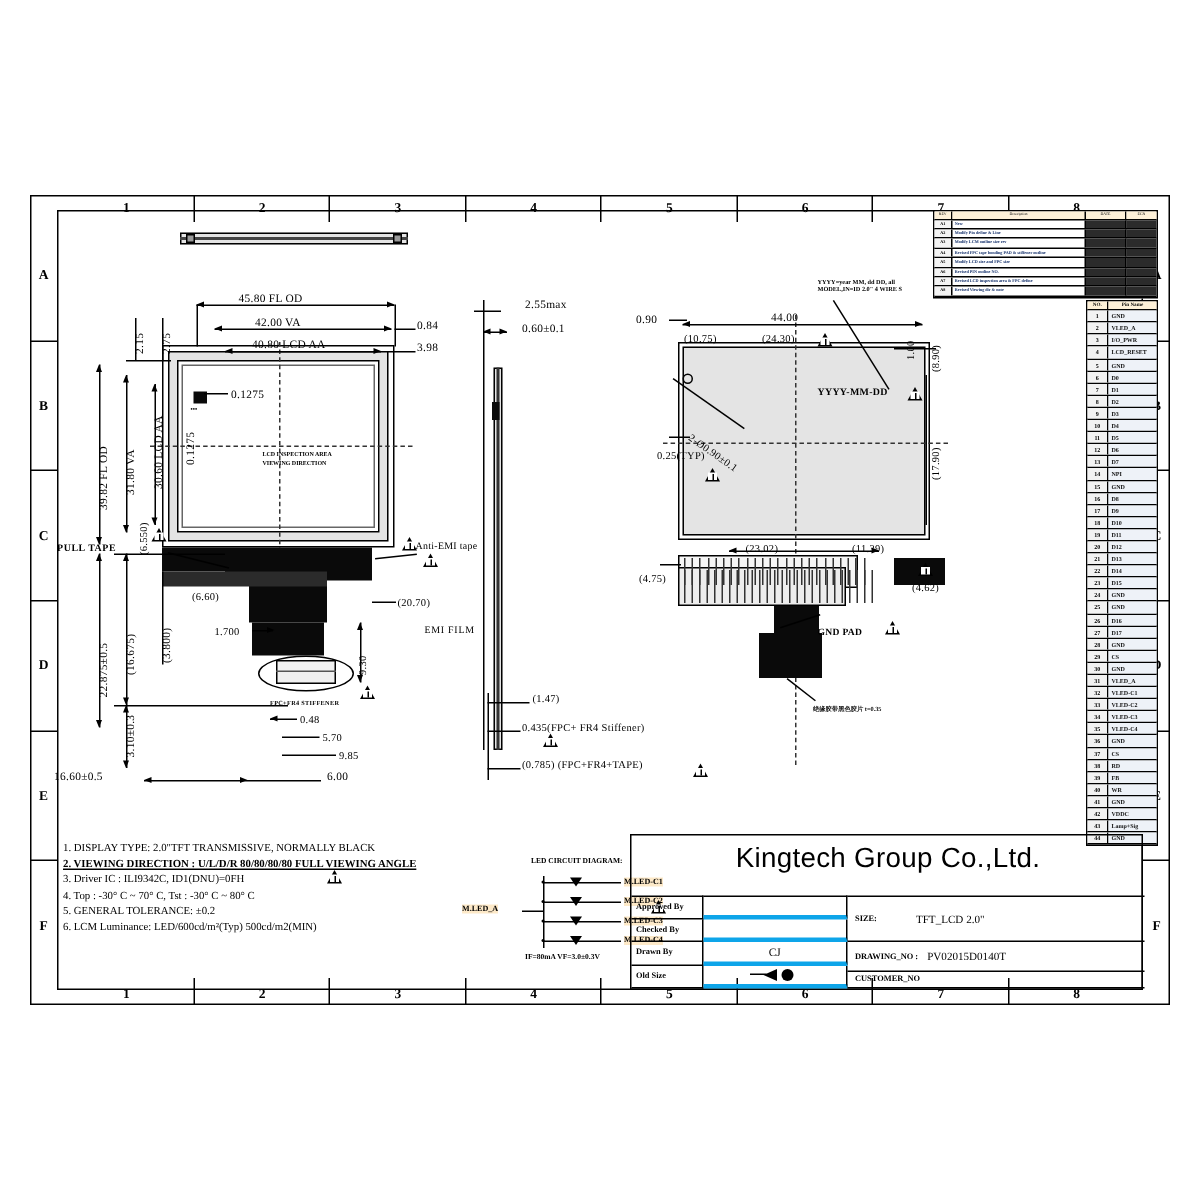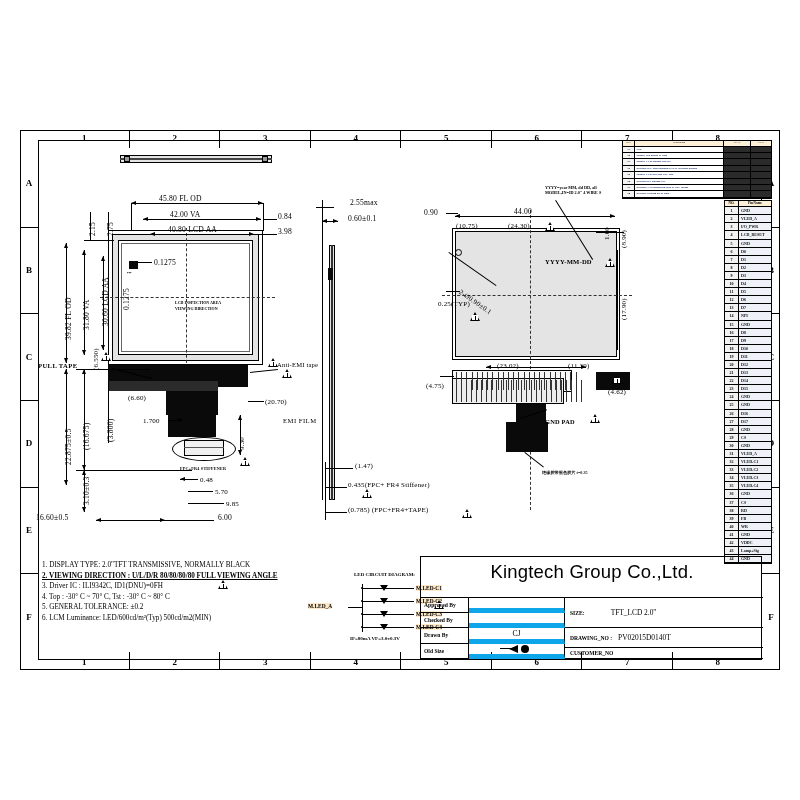--- a/index.html
+++ b/index.html
@@ -53,21 +53,21 @@
   .diode{position:absolute;width:0;height:0;border-left:4px solid transparent;border-right:4px solid transparent;border-top:6px solid #000;}
   .dot{position:absolute;width:2.6px;height:2.6px;background:#000;border-radius:50%;}
 
   
   #title{position:absolute;left:420px;top:556px;width:342px;height:104px;border:1.5px solid #000;box-sizing:border-box;}
   #title .company{position:absolute;left:0;top:4px;width:342px;text-align:center;font-family:"Liberation Sans",sans-serif;
                   font-size:18.5px;letter-spacing:.2px;}
   #tb-grid{position:absolute;left:0;top:40px;width:342px;height:62px;}
   #tb-grid .c{position:absolute;box-sizing:border-box;border-right:1px solid #000;border-bottom:1px solid #000;
               font-size:5.6px;font-weight:bold;display:flex;align-items:center;padding-left:3px;font-family:"Liberation Serif",serif;}
-  #tb-grid .v{position:absolute;box-sizing:border-box;border-right:1px solid #000;border-bottom:5px solid #0ea5e9;
+  #tb-grid .v{position:absolute;box-sizing:border-box;border-right:1px solid #000;border-bottom:3px solid #0ea5e9;
               font-size:7.6px;display:flex;align-items:center;justify-content:center;font-family:"Liberation Serif",serif;}
   #tb-grid .r{position:absolute;box-sizing:border-box;border-bottom:1px solid #000;font-size:6.4px;
               display:flex;align-items:center;padding-left:5px;font-family:"Liberation Serif",serif;}
   #tb-grid .r b{font-weight:normal;}
 
   
   .proj{position:absolute;}
   .proj .circ{position:absolute;width:8px;height:8px;border-radius:50%;background:#000;}
   .proj .tri{position:absolute;width:0;height:0;border-top:4px solid transparent;border-bottom:4px solid transparent;border-right:9px solid #000;}
   .proj .bar{position:absolute;width:11px;height:1px;background:#000;}

